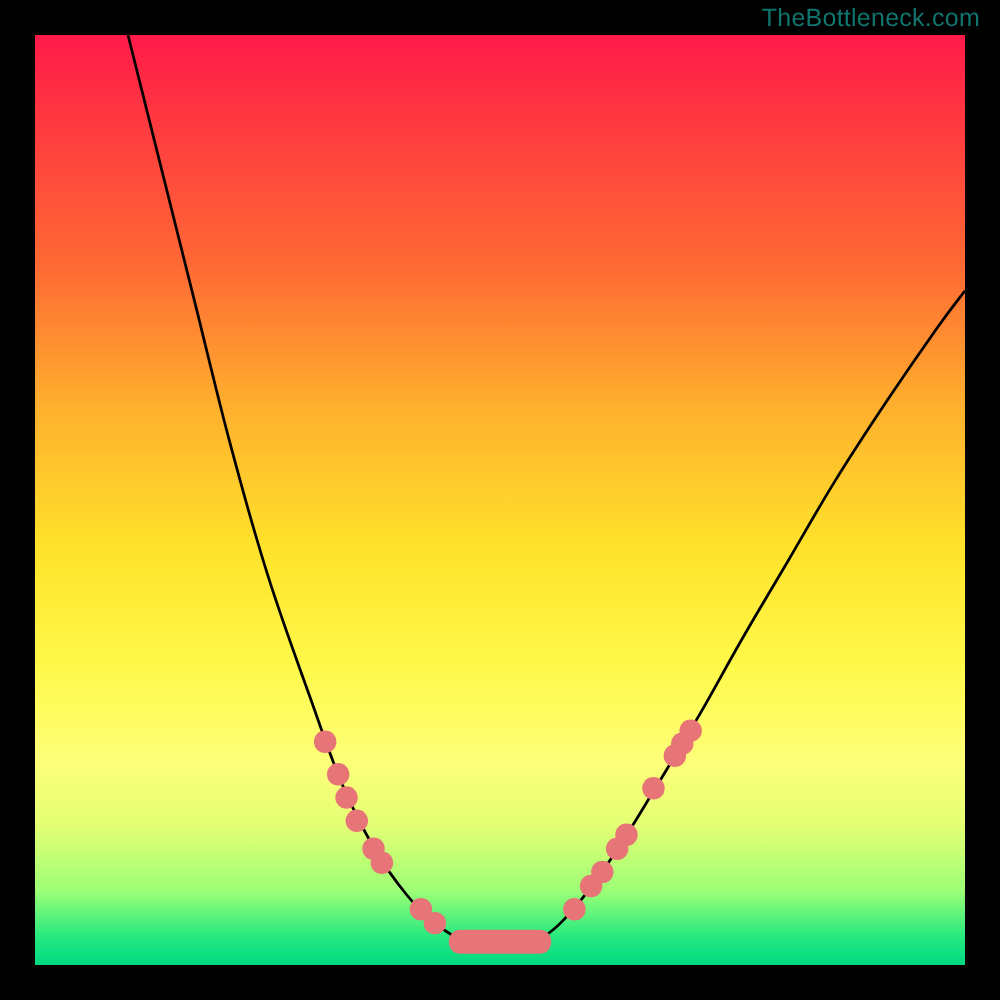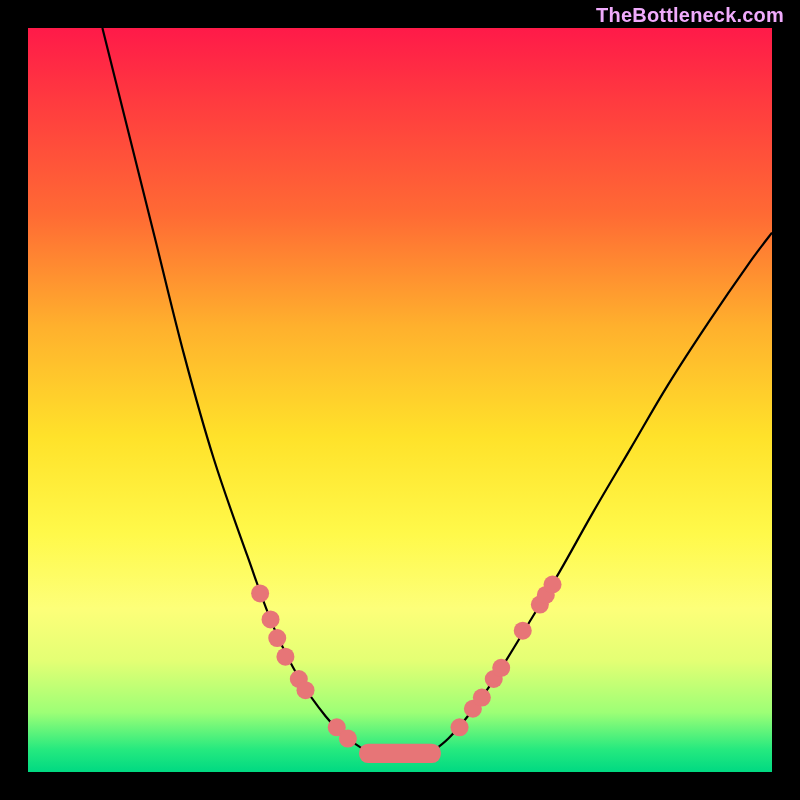--- a/index.html
+++ b/index.html
@@ -35,23 +35,23 @@
       #e4ff74 85%,
       #9dff76 92%,
       #25e97f 97%,
       #00d982 100%
     );
   }
   .watermark {
     position: absolute;
     top: 4px;
     right: 16px;
-    color: #f0abfc;
+    color: #0f766e;
     font-size: 20px;
-    font-weight: 700;
+    font-weight: 400;
     letter-spacing: 0.2px;
     text-align: right;
   }
   svg.curve-layer {
     position: absolute;
     left: 0;
     top: 0;
     width: 100%;
     height: 100%;
     overflow: visible;

